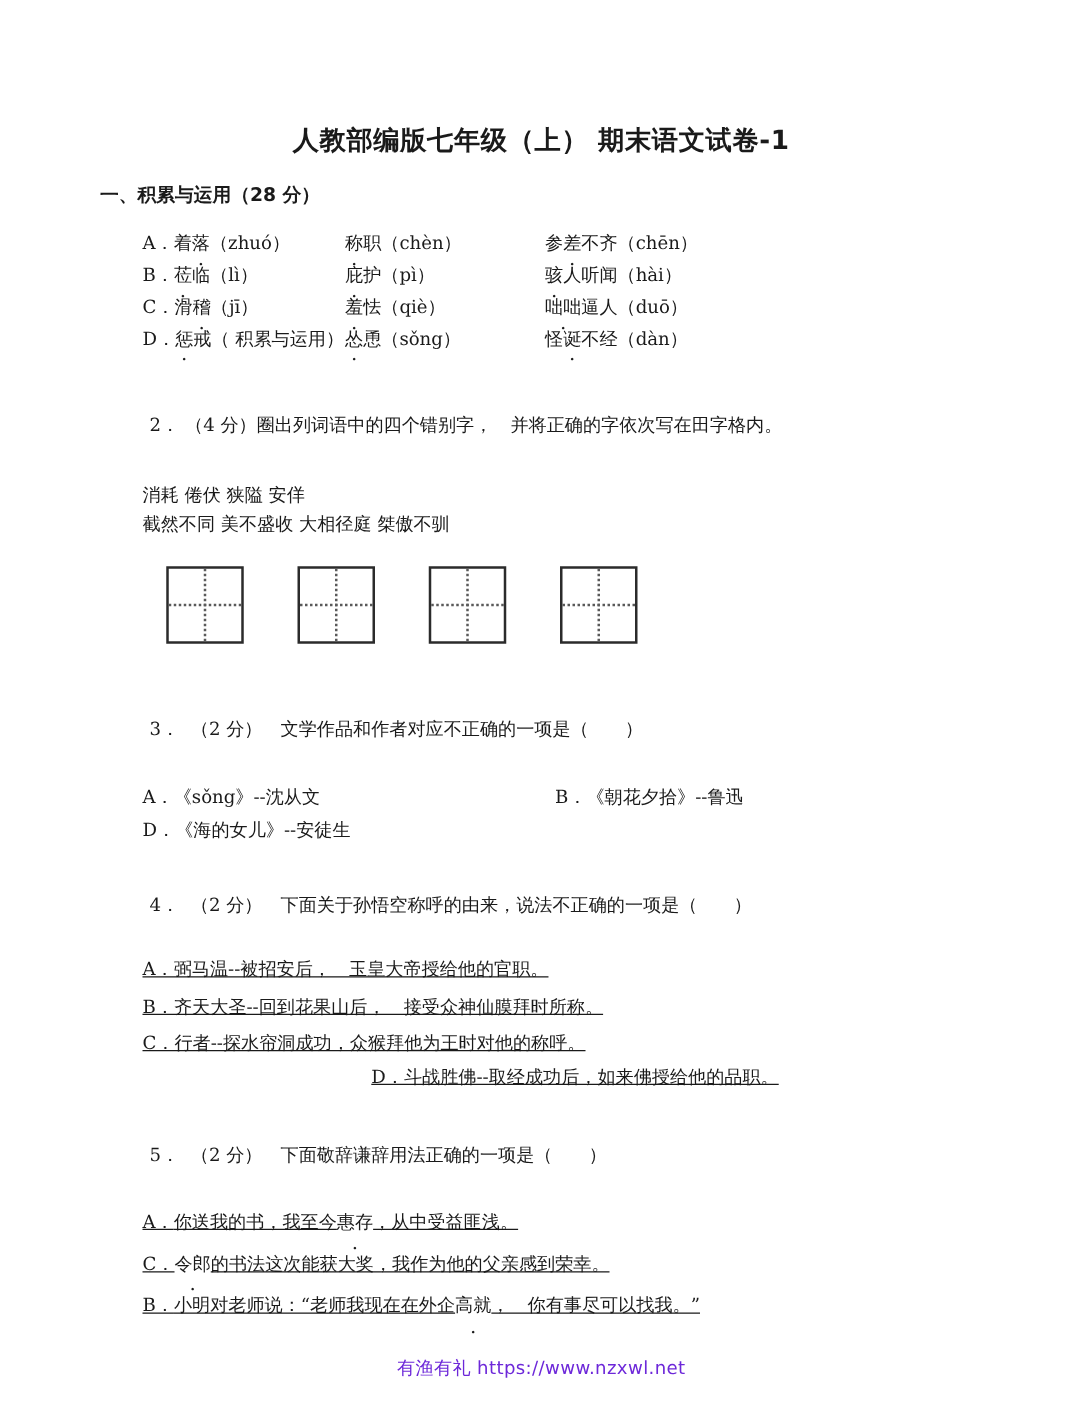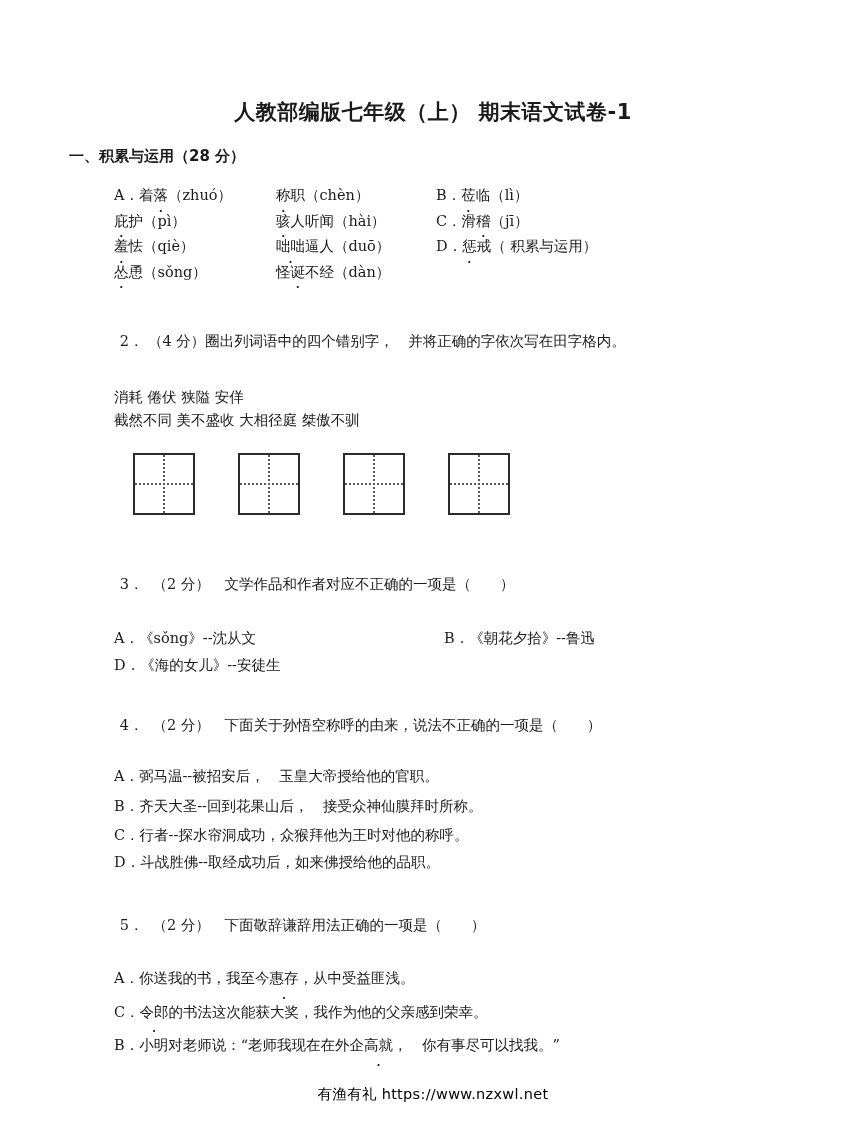--- a/index.html
+++ b/index.html
@@ -31,21 +31,21 @@
     letter-spacing: 0.5px;
     margin: 0;
     padding-top: 98px;
     font-family: "DejaVu Sans", "Liberation Sans", sans-serif;
   }
 
   
   .section-heading {
     font-size: 15px;
     font-weight: bold;
-    margin: 21px 0 0 1px;
+    margin: 21px 0 0 12px;
     padding-left: 68px;
     font-family: "DejaVu Sans", "Liberation Sans", sans-serif;
   }
 
   
   .q {
     padding-left: 92px;
     padding-right: 60px;
   }
   .q-stem {
@@ -54,20 +54,21 @@
     white-space: pre;
   }
   .q-num {
     display: inline-block;
   }
   .q-score {
     display: inline-block;
   }
   .opts {
     padding-left: 22px;
+    text-decoration: underline;
   }
   .opt-row {
     font-size: 14.5px;
     line-height: 1.55;
     margin-top: 7px;
     white-space: pre;
   }
 
   
   .opt-grid-3 {
@@ -154,21 +155,21 @@
   }
 
   
   .footer {
     position: absolute;
     left: 0;
     right: 0;
     bottom: 18px;
     text-align: center;
     font-size: 14.5px;
-    color: #000000;
+    color: #6d28d9;
     font-family: "DejaVu Sans", "Liberation Sans", sans-serif;
     letter-spacing: 0.3px;
   }
 
   .spacer-lg { height: 30px; }
   .spacer-md { height: 20px; }
   .spacer-sm { height: 12px; }
 </style>
 </head>
 <body>
@@ -178,20 +179,21 @@
   <h1 class="paper-title">人教部编版七年级（上） 期末语文试卷-1</h1>
 
   <div class="section-heading">一、积累与运用（28 分）</div>
 
   <div class="q" style="margin-top:11px;">
 
     <div class="opt-grid-3">
 
       <div class="cell"><span>A．</span><span>着</span><span class="dotted">落</span><span>（zhuó）</span></div>
       <div class="cell"><span></span><span class="dotted">称</span><span>职（chèn）</span></div>
+      <div class="cell"><span>参</span><span class="dotted">差</span><span>不齐（chēn）</span></div>
 
       <div class="cell"><span>B．</span><span></span><span class="dotted">莅</span><span>临（lì）</span></div>
       <div class="cell"><span></span><span class="dotted">庇</span><span>护（pì）</span></div>
       <div class="cell"><span></span><span class="dotted">骇</span><span>人听闻（hài）</span></div>
 
       <div class="cell"><span>C．</span><span>滑</span><span class="dotted">稽</span><span>（jī）</span></div>
       <div class="cell"><span></span><span class="dotted">羞</span><span>怯（qiè）</span></div>
       <div class="cell"><span></span><span class="dotted">咄咄</span><span>逼人（duō）</span></div>
 
       <div class="cell"><span>D．</span><span></span><span class="dotted">惩</span><span>戒（ 积累与运用）</span></div>
@@ -234,21 +236,21 @@
   <div class="spacer-md"></div>
 
   <div class="q">
     <div class="q-stem">
       <span class="q-num">4．</span><span>  </span><span class="q-score">（2 分）</span><span>　</span><span>下面关于孙悟空称呼的由来，说法不正确的一项是（　　）</span>
     </div>
     <div class="opts">
       <div class="opt-row">A．弼马温‑‑被招安后，　玉皇大帝授给他的官职。</div>
       <div class="opt-row">B．齐天大圣‑‑回到花果山后，　接受众神仙膜拜时所称。</div>
       <div class="opt-row">C．行者‑‑探水帘洞成功，众猴拜他为王时对他的称呼。</div>
-      <div class="opt-row" style="margin-top:4px;">D．斗战胜佛‑‑取经成功后，如来佛授给他的品职。</div>
+      <div class="opt-row" style="margin-top:4px;text-align:center;">D．斗战胜佛‑‑取经成功后，如来佛授给他的品职。</div>
     </div>
   </div>
 
   <div class="spacer-md"></div>
 
   <div class="q">
     <div class="q-stem">
       <span class="q-num">5．</span><span>  </span><span class="q-score">（2 分）</span><span>　</span><span>下面敬辞谦辞用法正确的一项是（　　）</span>
     </div>
     <div class="opts">

